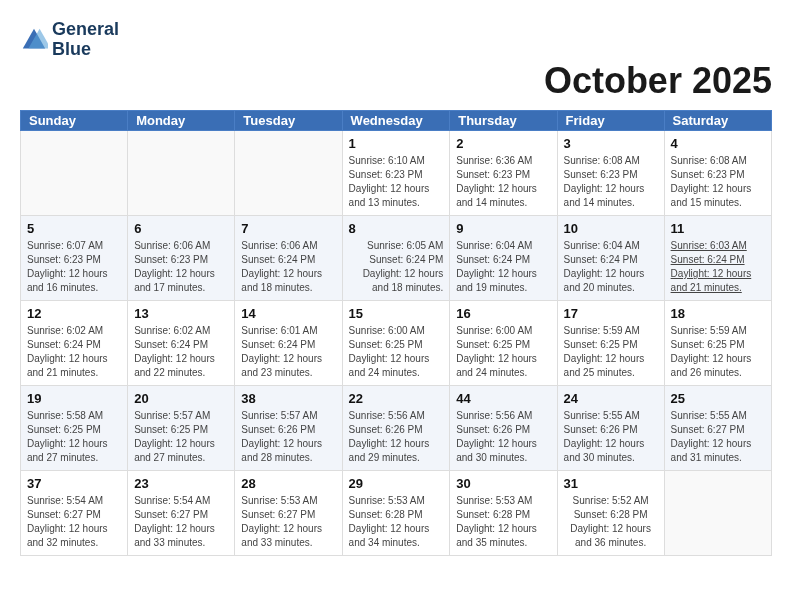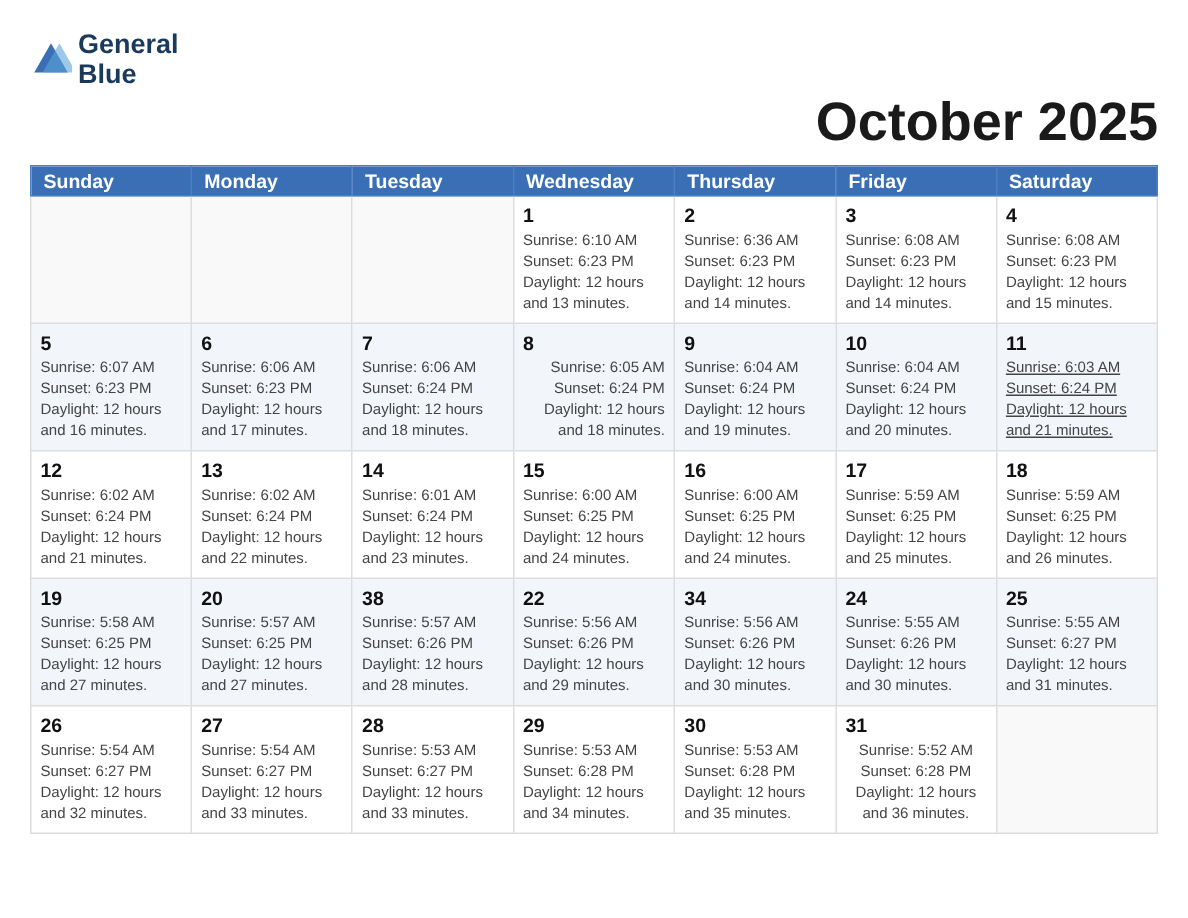--- a/index.html
+++ b/index.html
@@ -280,21 +280,21 @@
 and 28 minutes.</div>
         </td>
         <td>
           <div class="day-number">22</div>
           <div class="day-info" style="white-space: pre-line;">Sunrise: 5:56 AM
 Sunset: 6:26 PM
 Daylight: 12 hours
 and 29 minutes.</div>
         </td>
         <td>
-          <div class="day-number">34</div>
+          <div class="day-number">44</div>
           <div class="day-info" style="white-space: pre-line;">Sunrise: 5:56 AM
 Sunset: 6:26 PM
 Daylight: 12 hours
 and 30 minutes.</div>
         </td>
         <td>
           <div class="day-number">24</div>
           <div class="day-info" style="white-space: pre-line;">Sunrise: 5:55 AM
 Sunset: 6:26 PM
 Daylight: 12 hours
@@ -303,28 +303,28 @@
         <td>
           <div class="day-number">25</div>
           <div class="day-info" style="white-space: pre-line;">Sunrise: 5:55 AM
 Sunset: 6:27 PM
 Daylight: 12 hours
 and 31 minutes.</div>
         </td>
       </tr>
       <tr>
         <td>
-          <div class="day-number">26</div>
+          <div class="day-number">37</div>
           <div class="day-info" style="white-space: pre-line;">Sunrise: 5:54 AM
 Sunset: 6:27 PM
 Daylight: 12 hours
 and 32 minutes.</div>
         </td>
         <td>
-          <div class="day-number">27</div>
+          <div class="day-number">23</div>
           <div class="day-info" style="white-space: pre-line;">Sunrise: 5:54 AM
 Sunset: 6:27 PM
 Daylight: 12 hours
 and 33 minutes.</div>
         </td>
         <td>
           <div class="day-number">28</div>
           <div class="day-info" style="white-space: pre-line;">Sunrise: 5:53 AM
 Sunset: 6:27 PM
 Daylight: 12 hours

